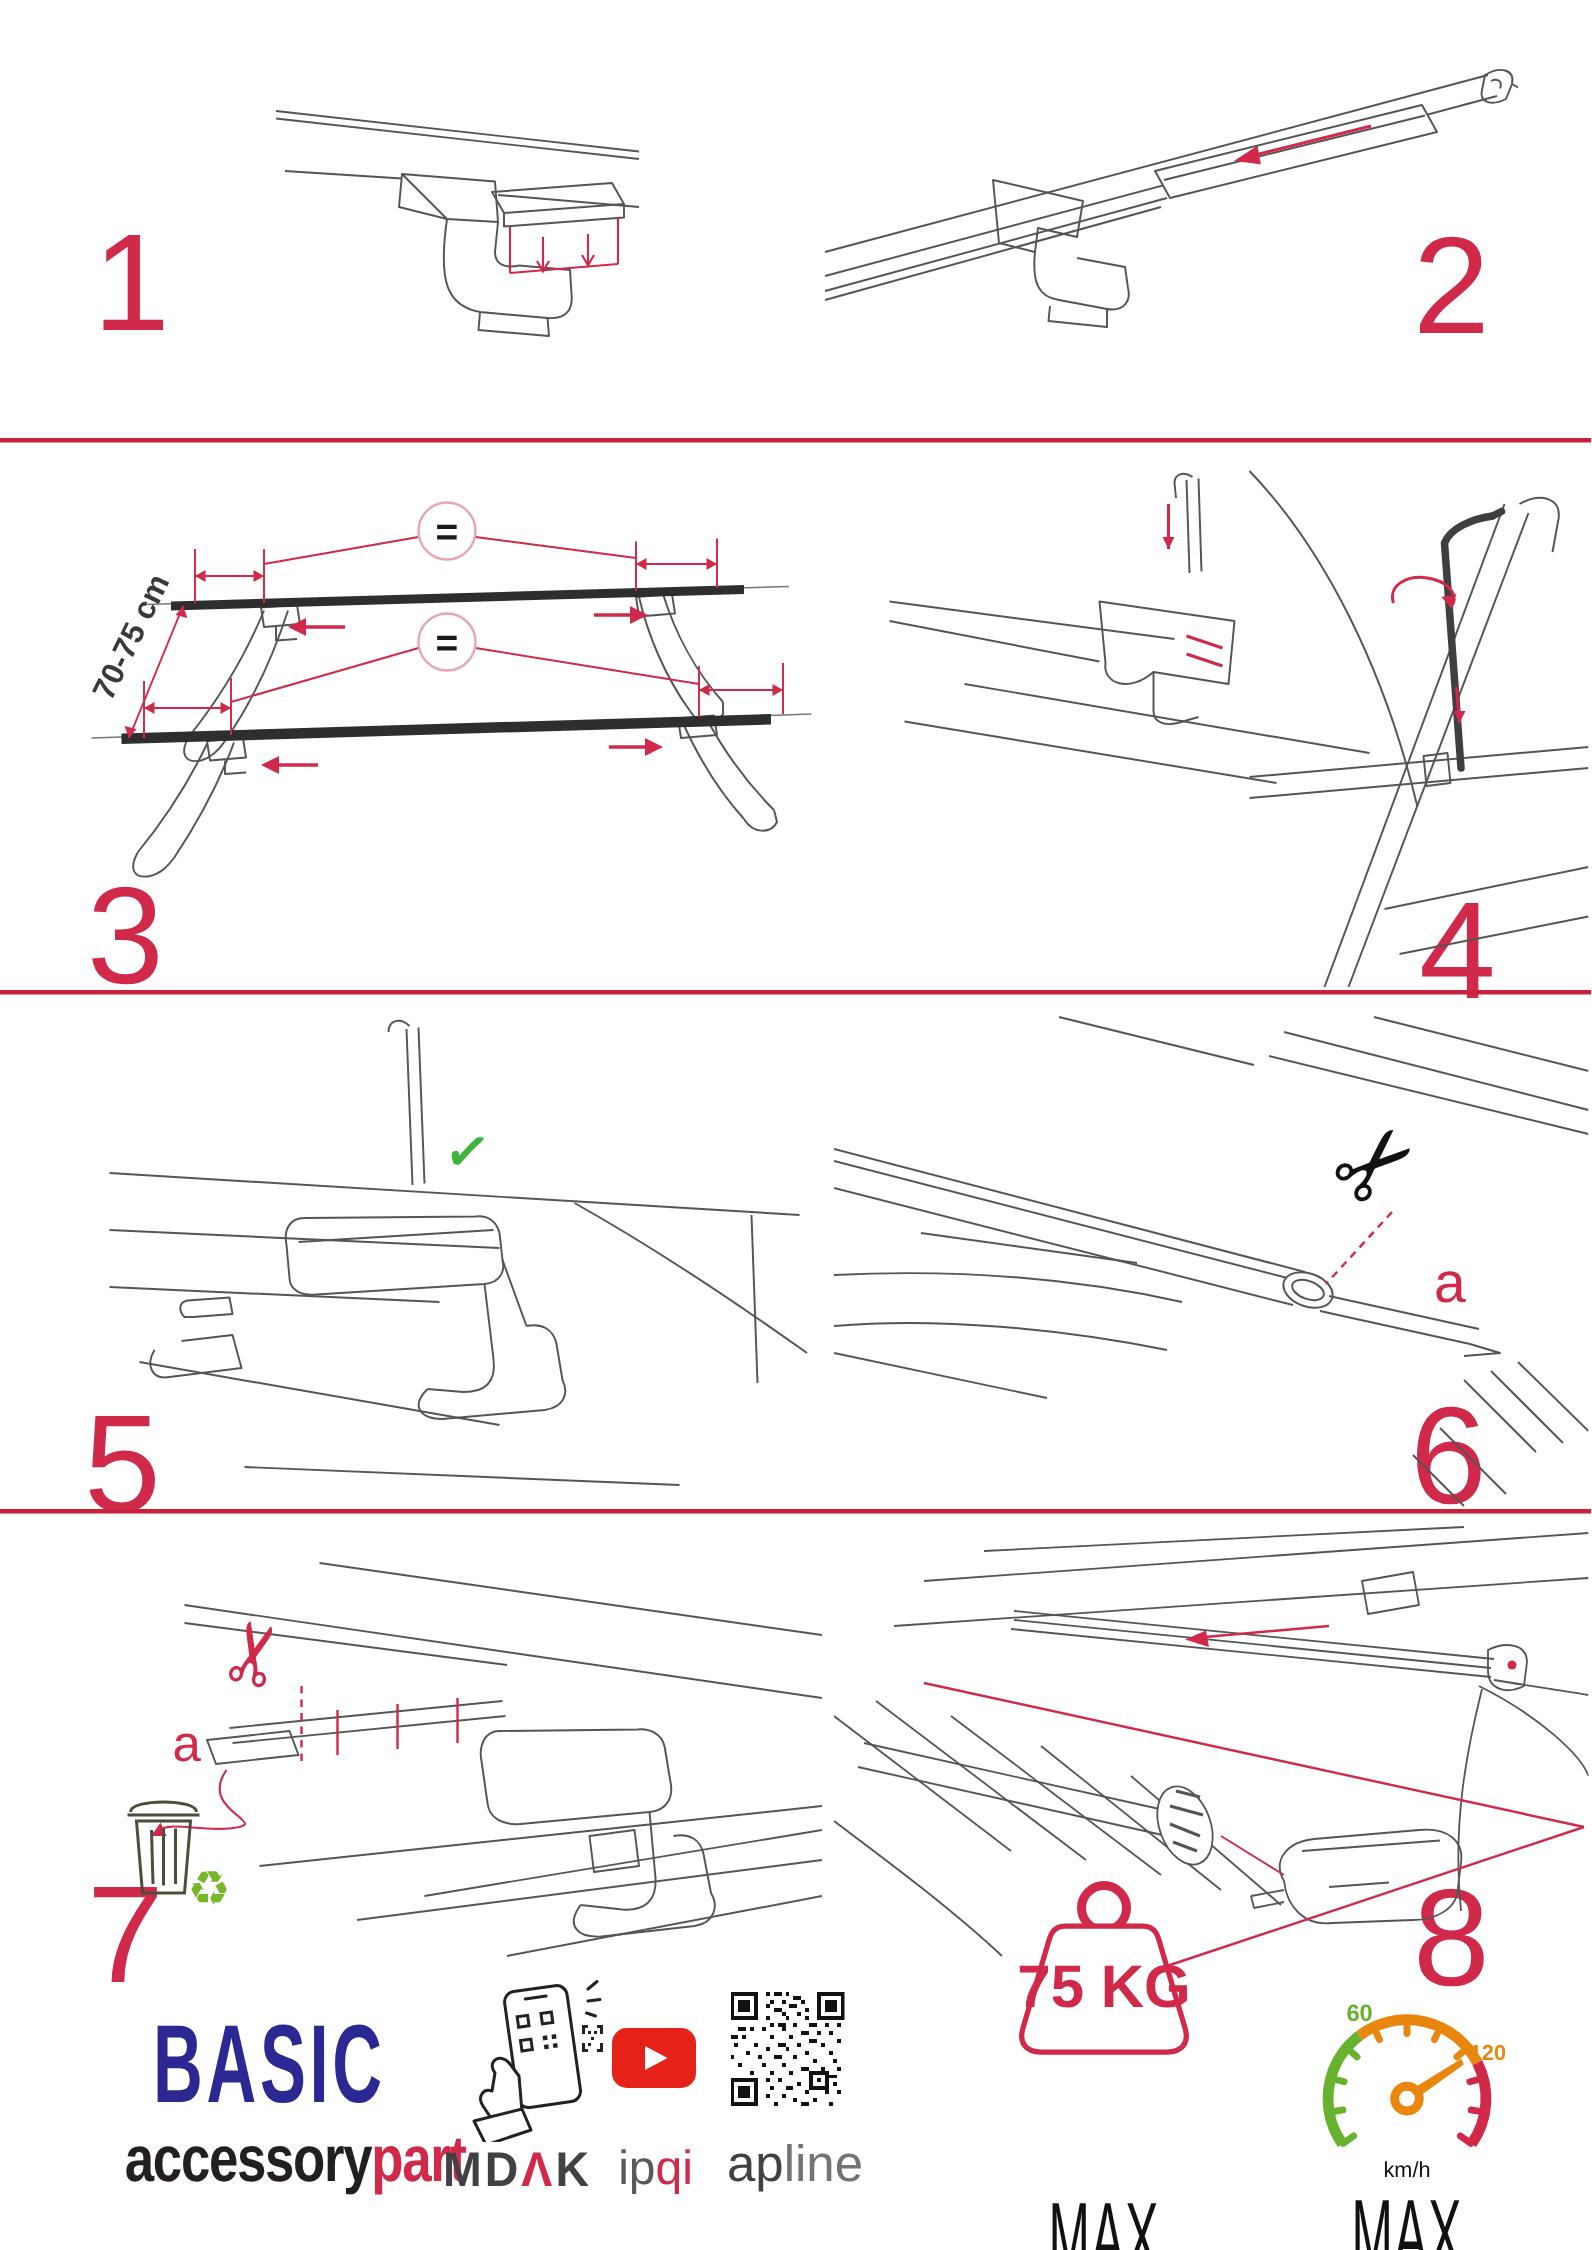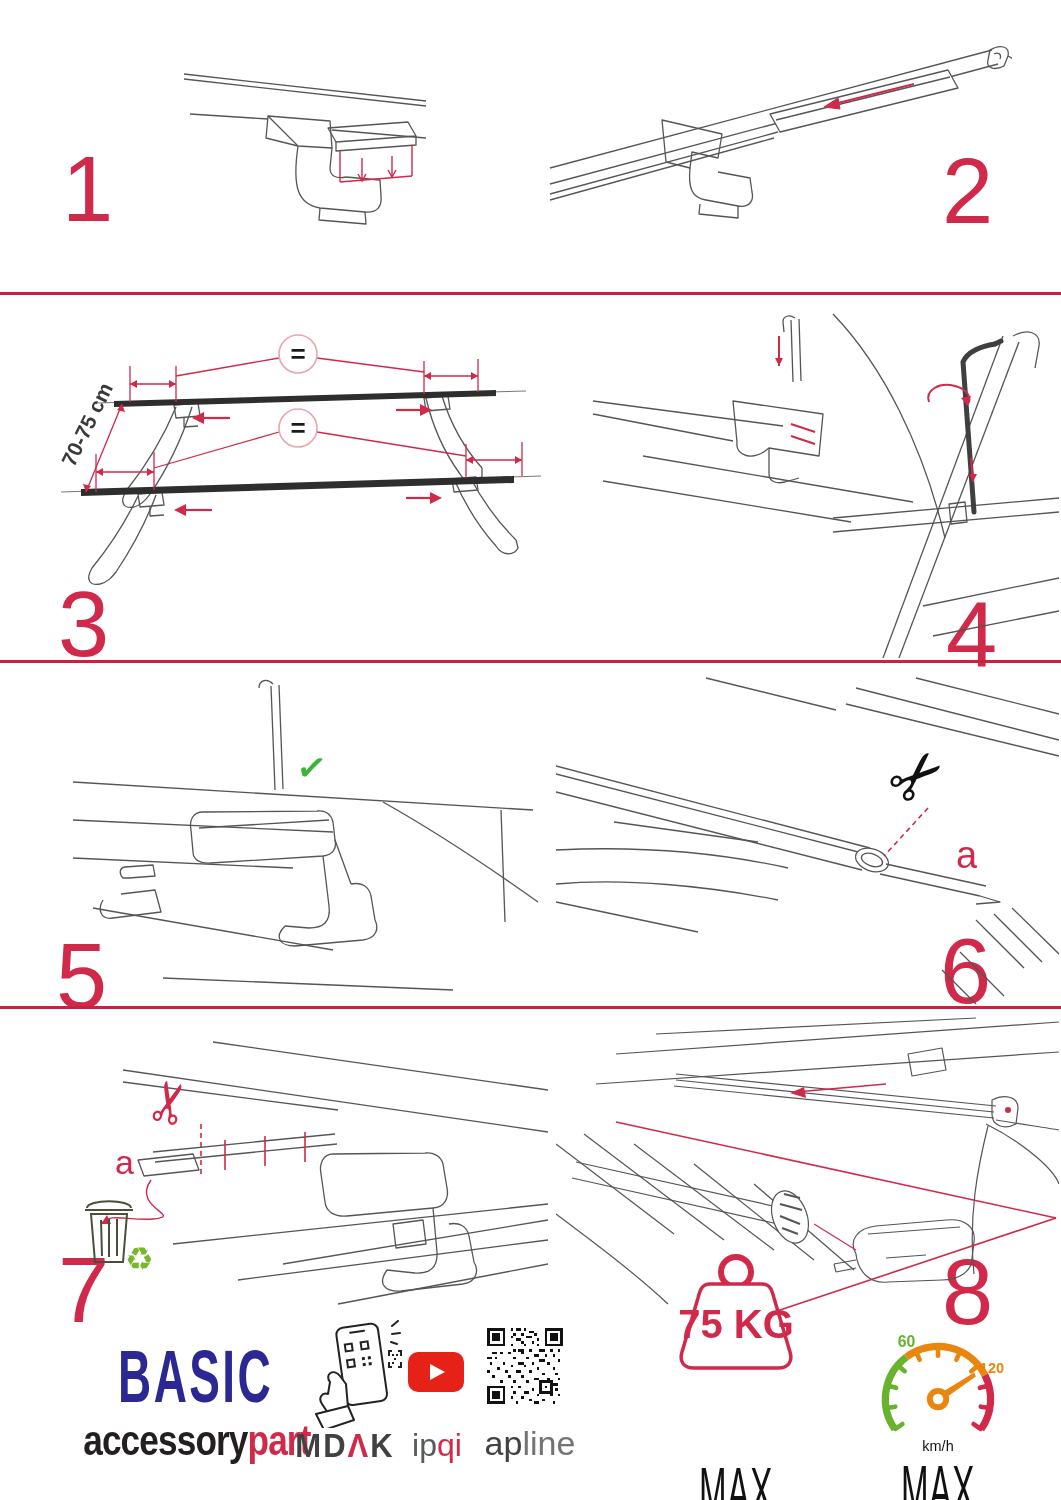--- a/index.html
+++ b/index.html
@@ -8,21 +8,21 @@
     font-family:"Liberation Sans",sans-serif;overflow:hidden;
   }
   .divider{position:absolute;left:0;width:1061px;height:3px;background:#c8223f;}
   .step-number{
     position:absolute;font-size:92px;line-height:1;color:#d1294a;
     font-weight:400;letter-spacing:0;
   }
   .illus{position:absolute;}
   .illus svg{display:block;}
   
-  .brand-block{position:absolute;left:70px;top:1333px;width:220px;text-align:right;}
+  .brand-block{position:absolute;left:70px;top:1333px;width:220px;text-align:center;}
   .series-title{
     display:inline-block;color:#2b2793;font-size:56px;font-weight:700;
     letter-spacing:3px;transform:scale(0.82,1.32);transform-origin:center top;
   }
   .brand-name{margin-top:18px;font-size:40px;font-weight:700;letter-spacing:-1px;
     transform:scale(0.88,1.08);transform-origin:center top;white-space:nowrap;}
   .brand-name .b{color:#231f20;}
   .brand-name .r{color:#d1294a;}
   .mdak{position:absolute;left:290px;top:1428px;width:110px;text-align:center;
     font-size:31px;font-weight:700;color:#414042;letter-spacing:2px;

